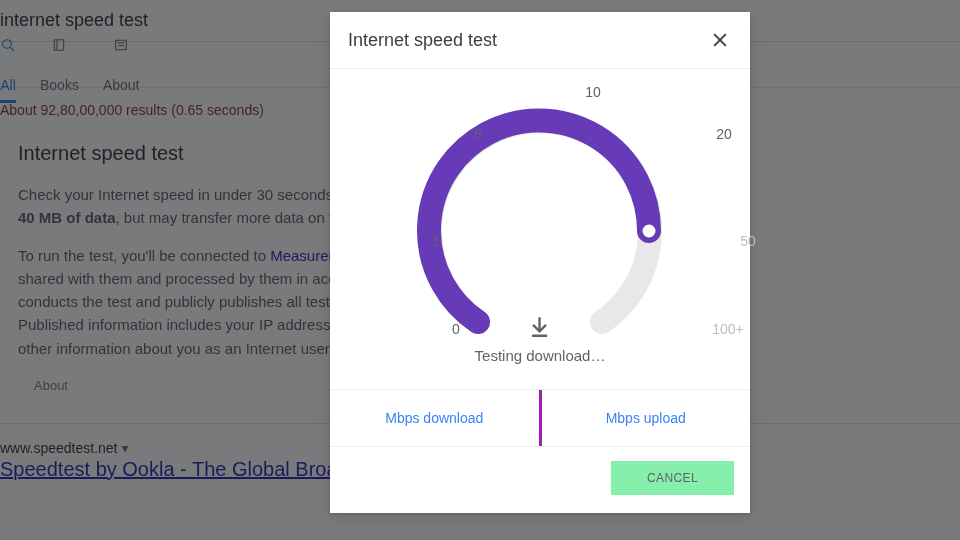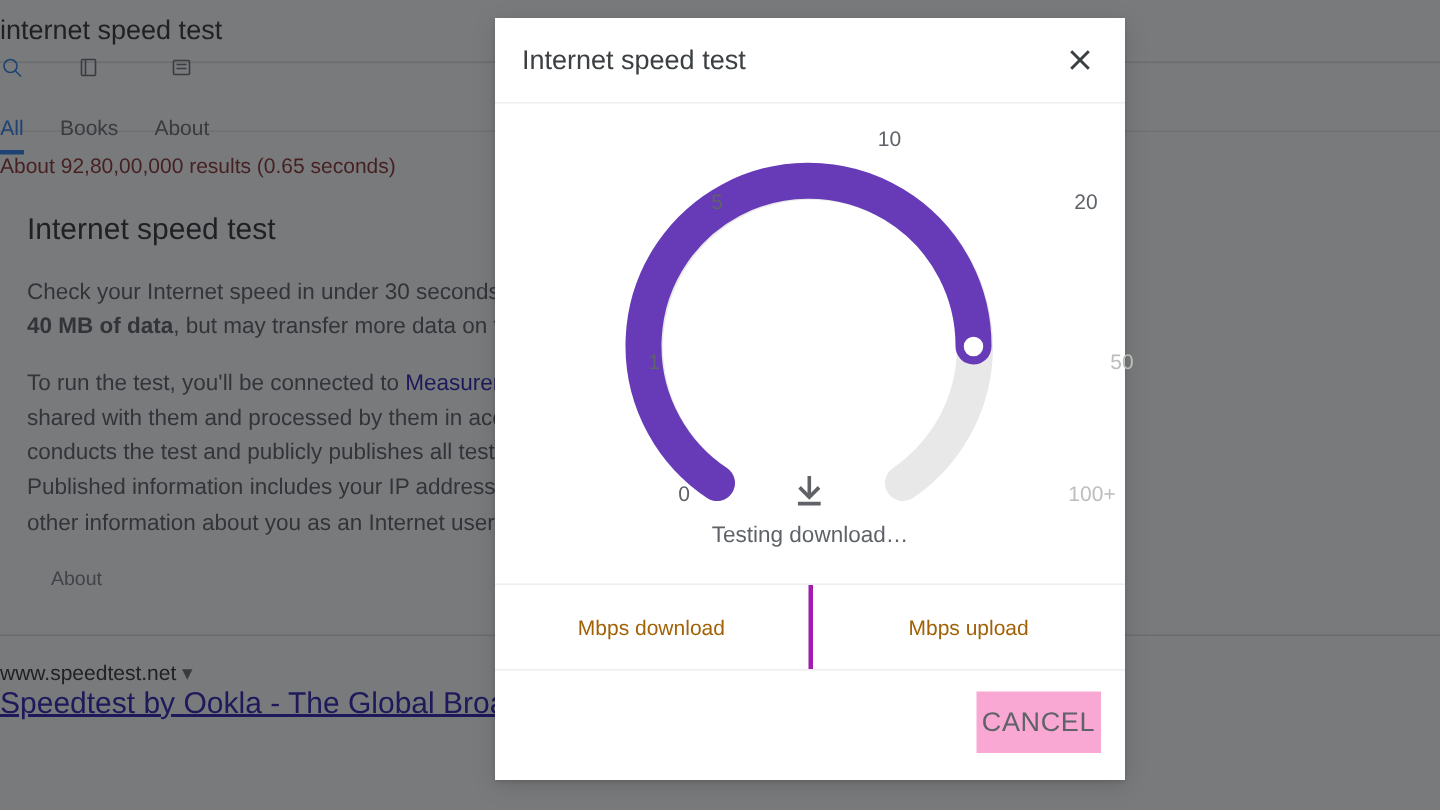--- a/index.html
+++ b/index.html
@@ -55,25 +55,25 @@
   .gauge-center { position: absolute; left: 50%; top: 148px; transform: translateX(-50%); text-align: center; }
   .speed-big { font-size: 48px; color: #3c4043; letter-spacing: -1px; }
   .speed-small { font-size: 34px; color: #3c4043; }
   .speed-unit { font-size: 14px; color: #5f6368; margin-top: 2px; }
 
   .status { position: absolute; left: 50%; top: 244px; transform: translateX(-50%); text-align: center; color: #5f6368; }
   .status svg { width: 26px; height: 26px; stroke: #5f6368; fill: none; stroke-width: 2.2; }
   .status-text { font-size: 15px; margin-top: 4px; }
 
   .metrics { display: flex; border-top: 1px solid #eee; border-bottom: 1px solid #eee; }
-  .metric { flex: 1; text-align: center; padding: 20px 4px; font-size: 14px; color: #a16207; }
+  .metric { flex: 1; text-align: center; padding: 20px 4px; font-size: 14px; color: #3b82f6; }
   .metric + .metric { border-left: 3px solid #a21caf; }
 
   .modal-actions { display: flex; justify-content: flex-end; padding: 14px 16px 18px 16px; }
-  .cancel-btn { background: #f9a8d4; color: #5f6368; border: none; padding: 10px 4px; font-size: 18px; letter-spacing: 0.4px; cursor: pointer; }
+  .cancel-btn { background: #86efac; color: #5f6368; border: none; padding: 10px 36px; font-size: 12px; letter-spacing: 0.4px; cursor: pointer; }
 </style>
 </head>
 <body>
 
 <div class="page">
   <div class="search-row">
     <div class="q">internet speed test</div>
   </div>
   <div class="tabs">
     <div class="tab sel">

